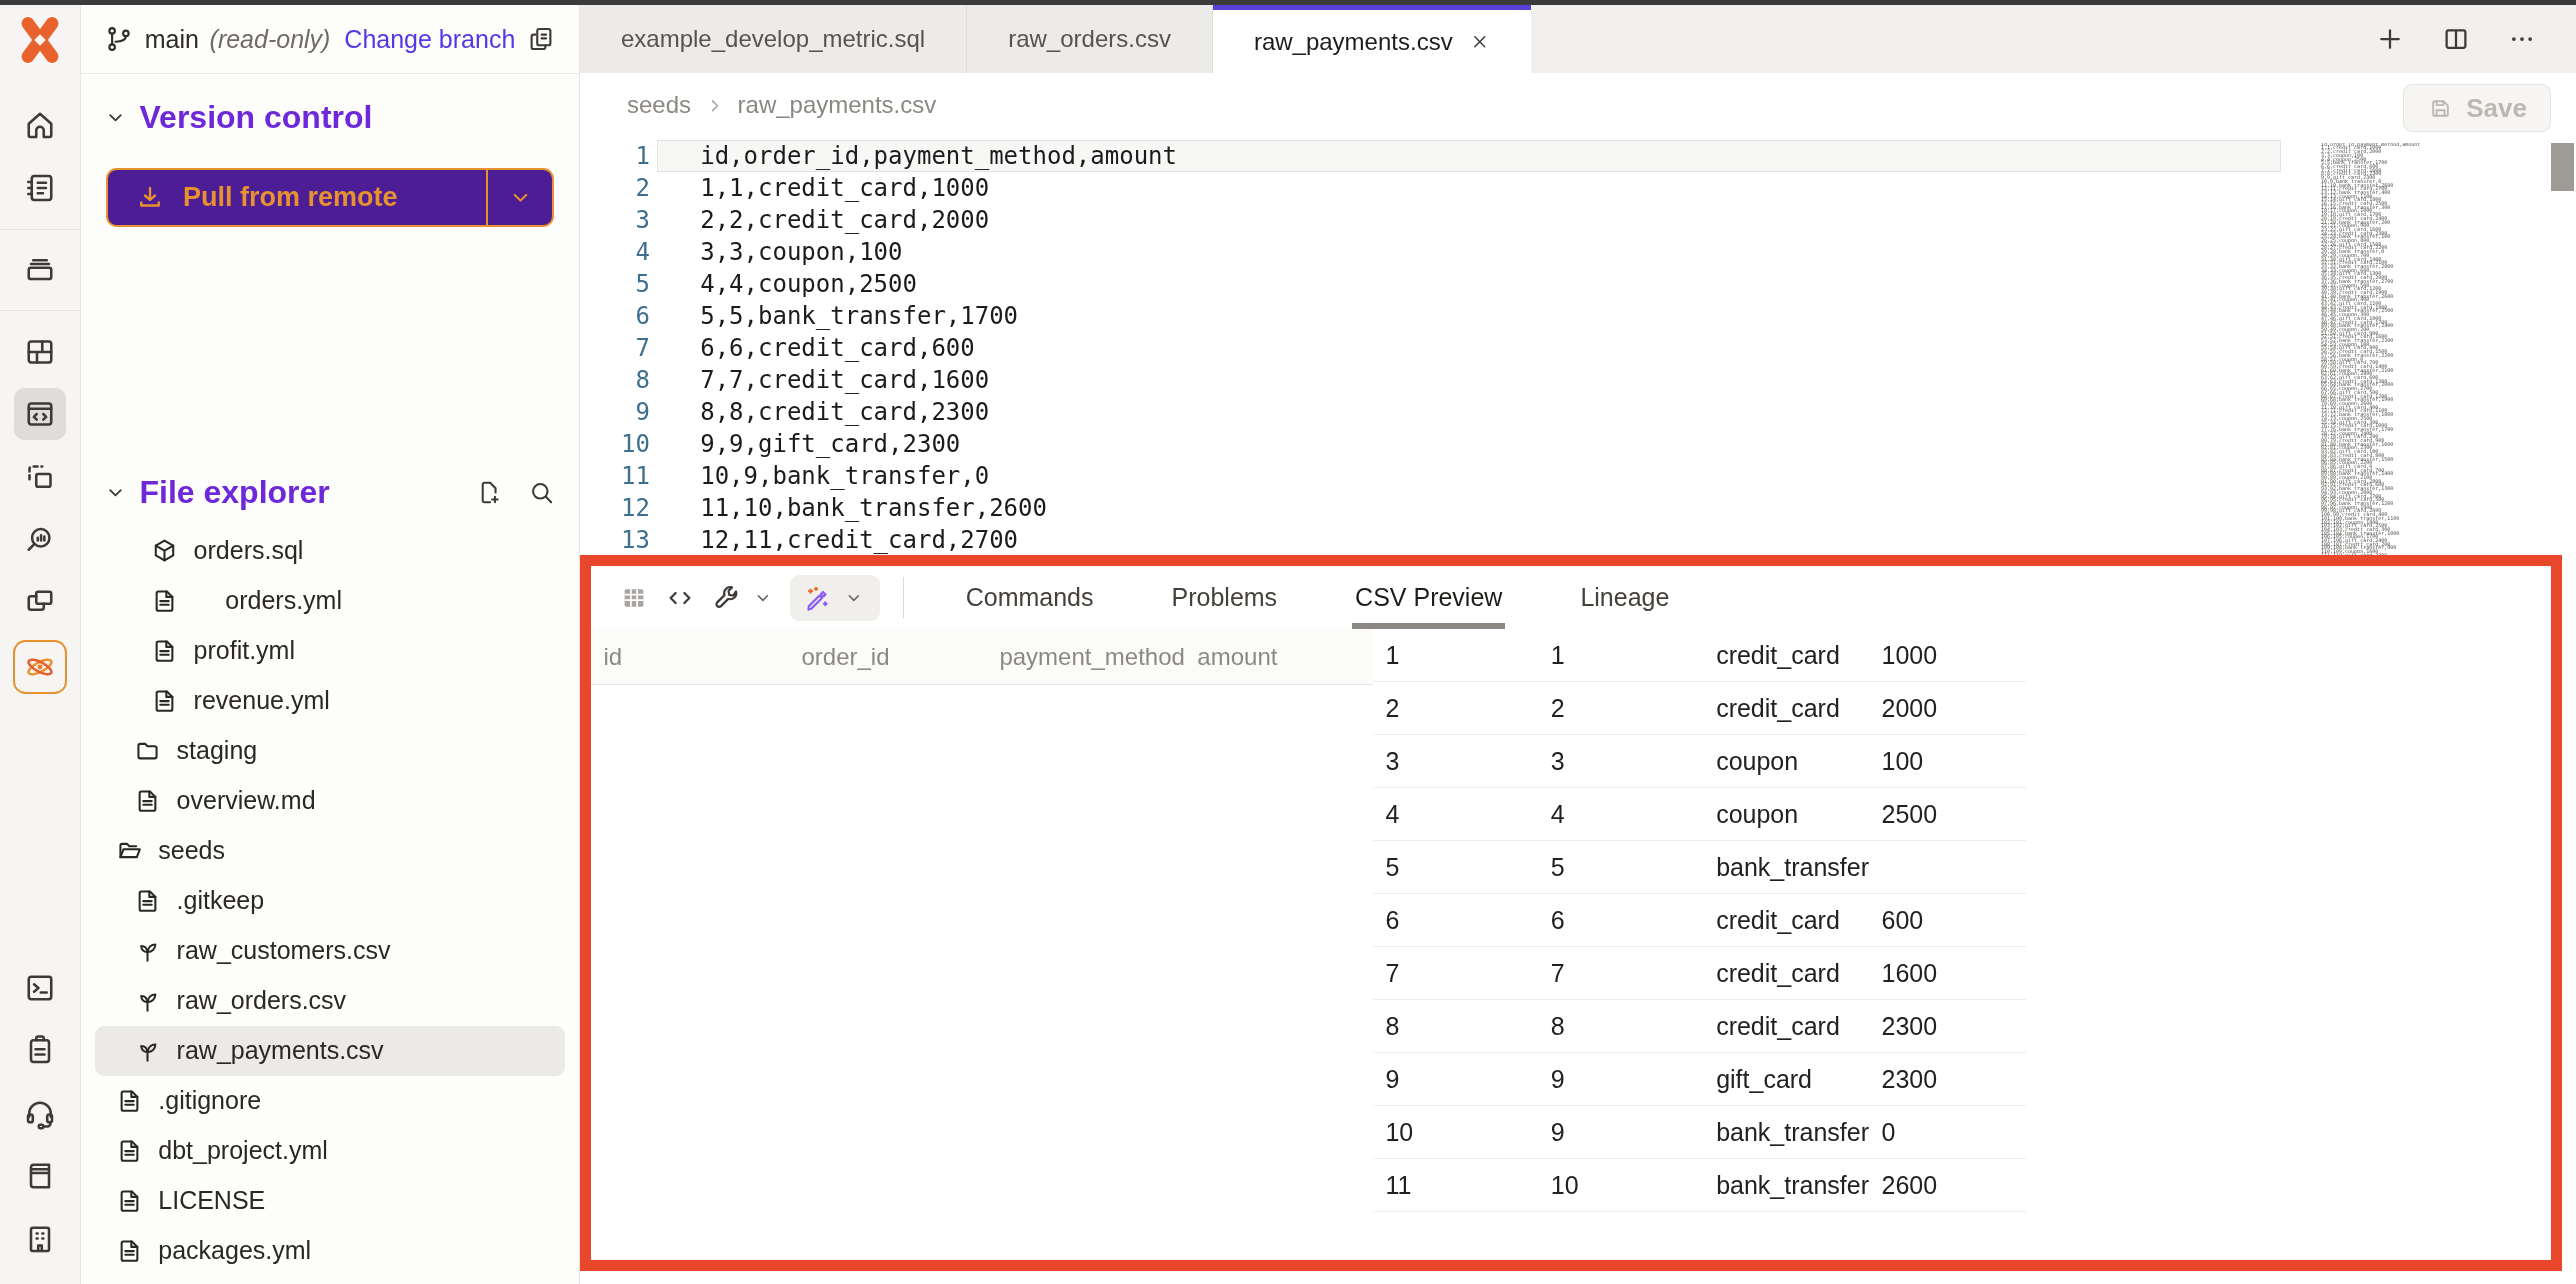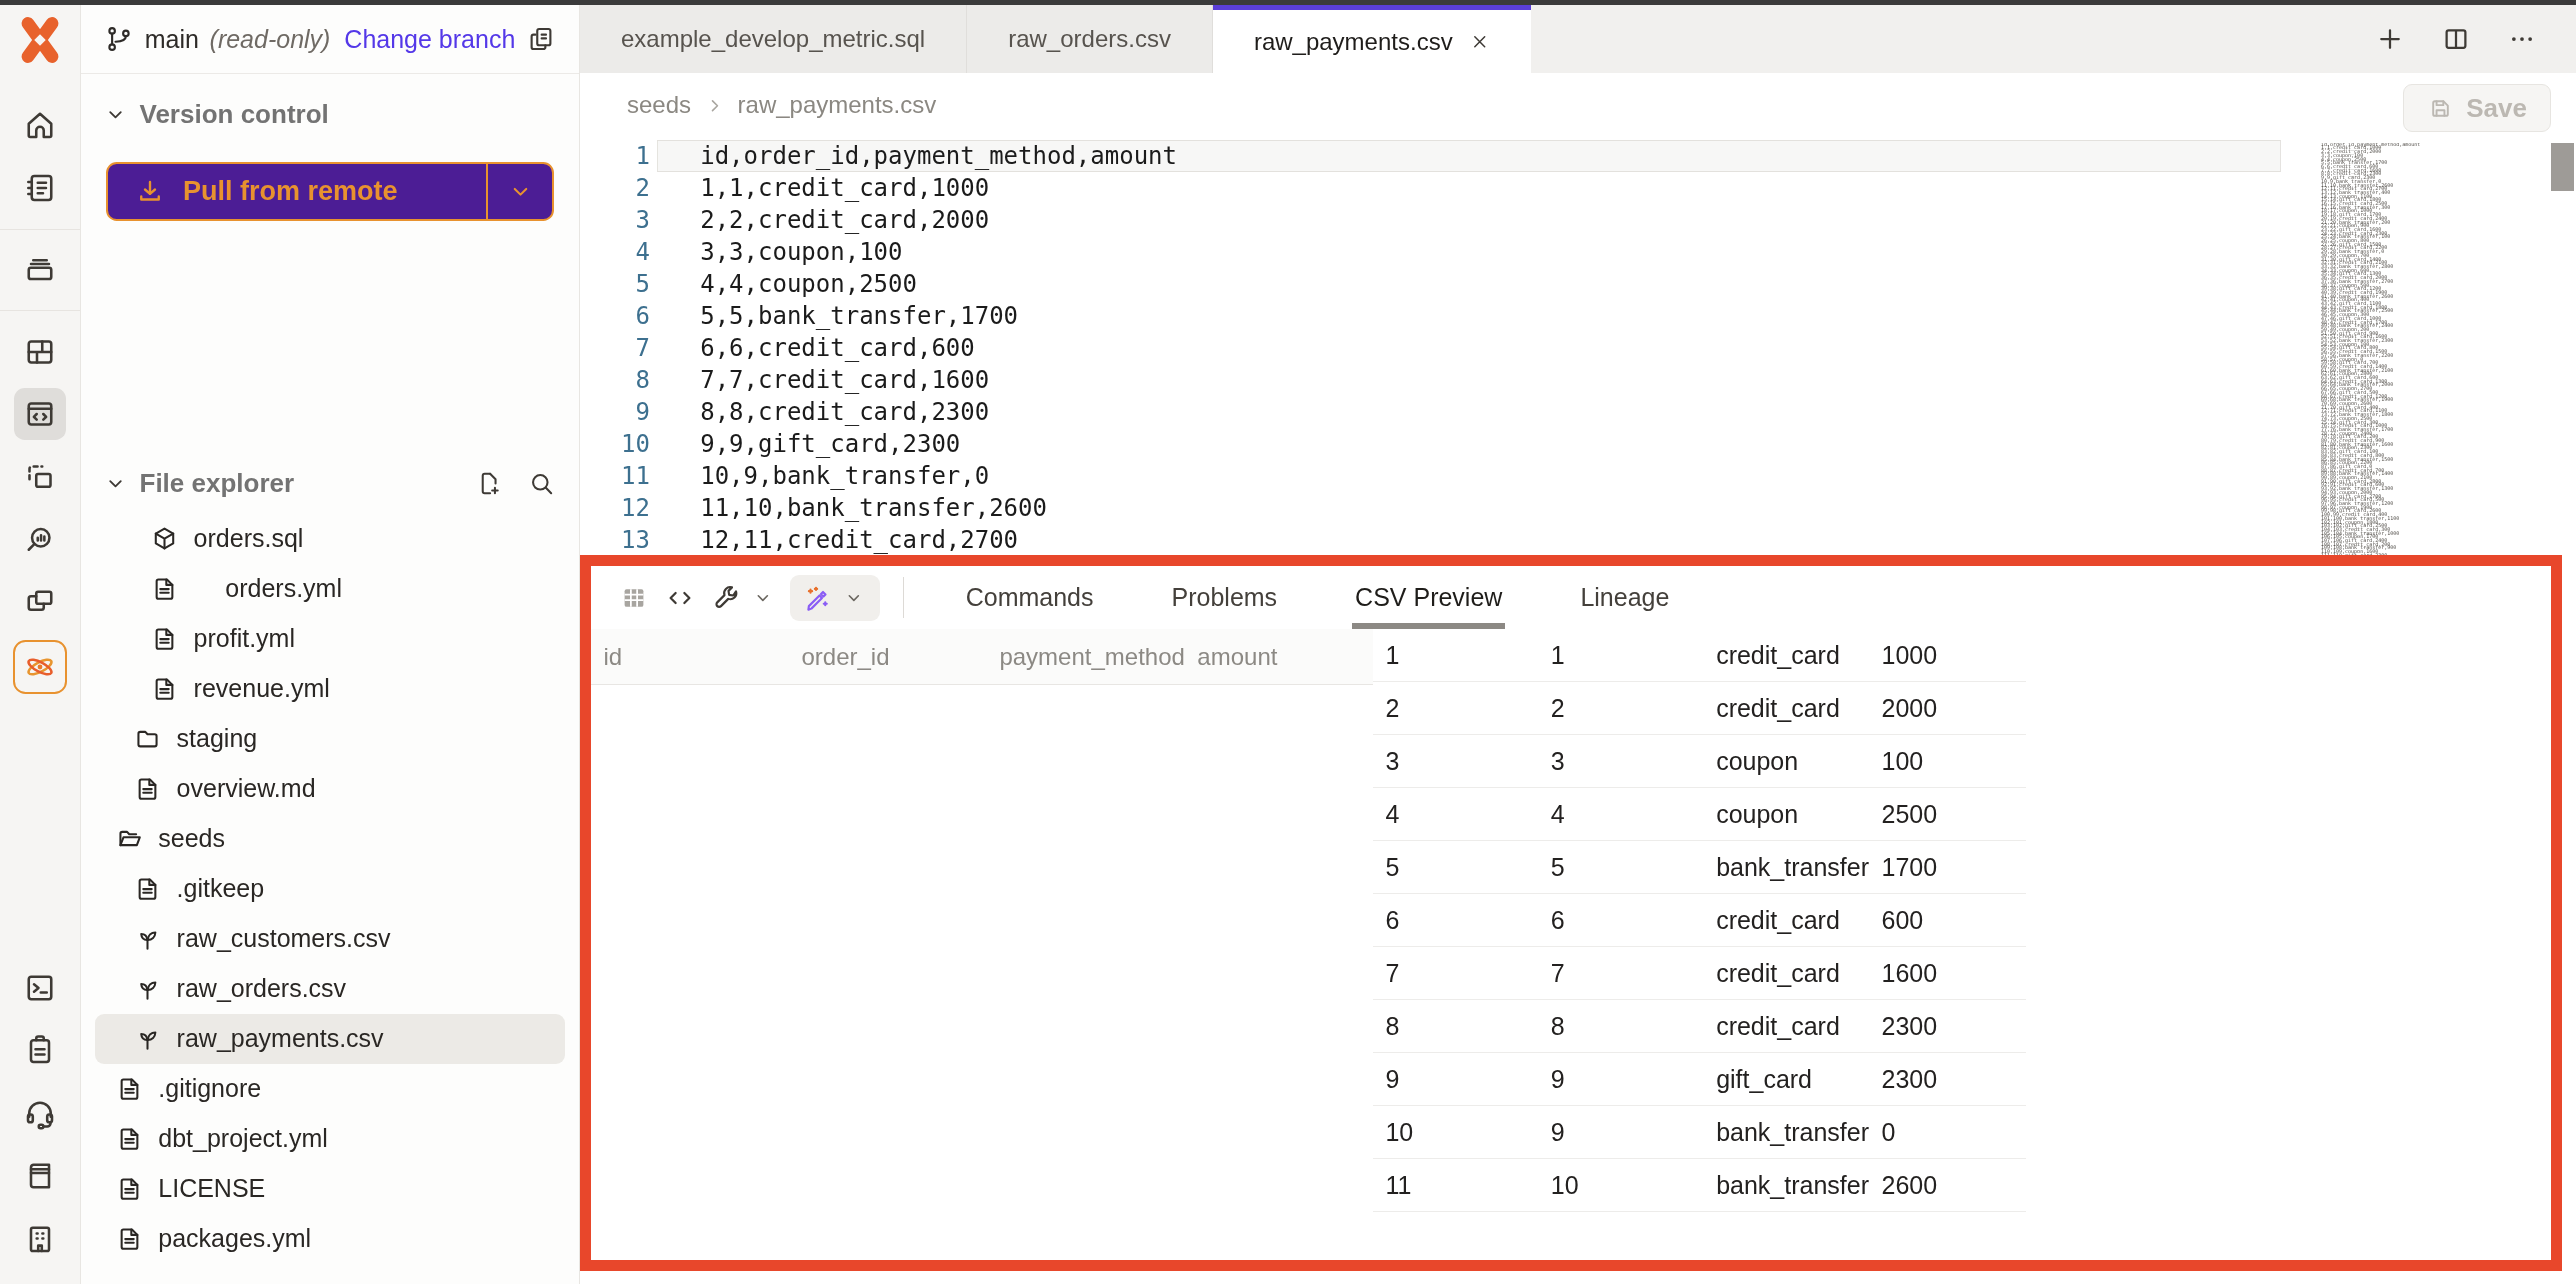--- a/index.html
+++ b/index.html
@@ -31,22 +31,22 @@
   .branch-row{height:68px;flex:none;display:flex;align-items:center;gap:10.7px;
               padding:0 23px;border-bottom:0.9px solid #ECEAE7}
   .branch-row .icn svg{width:30px;height:30px}
   .branch-name{font-size:25px;color:#2E2B28}
   .branch-mode{font-size:25px;font-style:italic;color:#6F6A64}
   .change-branch{margin-left:auto;font-size:25px;font-weight:500;color:#5438E8;
                  text-decoration:none;cursor:pointer}
   .copy-icn{color:#3E3A35;cursor:pointer}
   .copy-icn svg{width:29px;height:29px}
 
-  .sec-header{display:flex;align-items:center;gap:12.5px;font-size:26px;font-weight:700;
-              color:#737373;padding:0 23px}
+  .sec-header{display:flex;align-items:center;gap:12.5px;font-size:32px;font-weight:700;
+              color:#6d28d9;padding:0 23px}
   .sec-header .chev svg{width:23px;height:23px;color:#3E3A35}
   .vc-section{padding-top:25px}
   .pull-btn{margin:32px 25px 0;height:59px;border:2.2px solid #E8922F;border-radius:10.7px;
             display:flex;align-items:stretch;background:#4c1d95;color:#E8922F;cursor:pointer;
             font-size:27px;font-weight:600;font-family:inherit;padding:0;width:calc(100% - 50px);box-sizing:border-box}
   .pull-main{flex:1;display:flex;align-items:center;gap:18px;padding-left:27px}
   .pull-main .icn svg{width:30px;height:30px}
   .pull-split{width:64px;border-left:2.2px solid #E8922F;display:flex;align-items:center;
               justify-content:center}
   .pull-split svg{width:25px;height:25px}
@@ -733,21 +733,20 @@
               <div class="trow td-row">
                 <div class="cell">4</div>
                 <div class="cell">4</div>
                 <div class="cell">coupon</div>
                 <div class="cell">2500</div>
               </div>
               <div class="trow td-row">
                 <div class="cell">5</div>
                 <div class="cell">5</div>
                 <div class="cell">bank_transfer</div>
-                <div class="cell">1700</div>
               </div>
               <div class="trow td-row">
                 <div class="cell">6</div>
                 <div class="cell">6</div>
                 <div class="cell">credit_card</div>
                 <div class="cell">600</div>
               </div>
               <div class="trow td-row">
                 <div class="cell">7</div>
                 <div class="cell">7</div>

